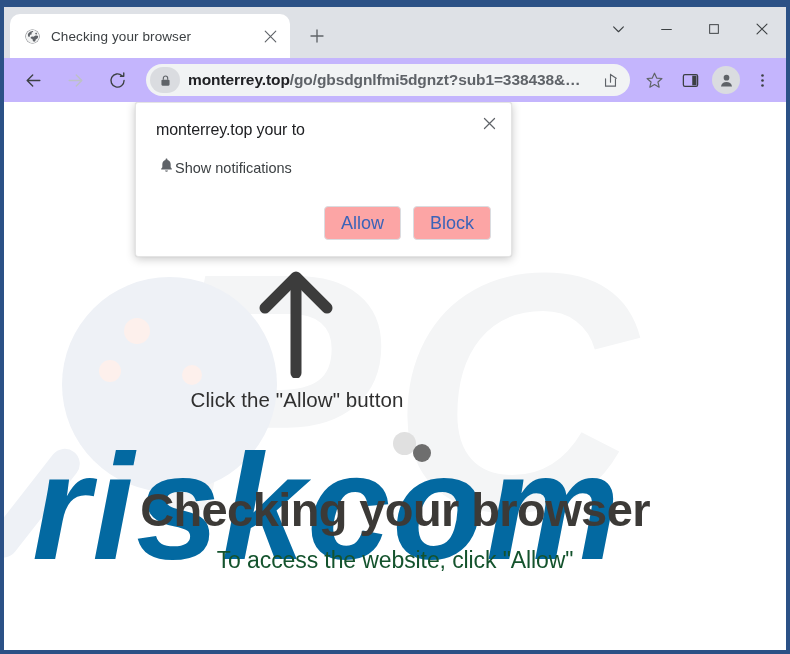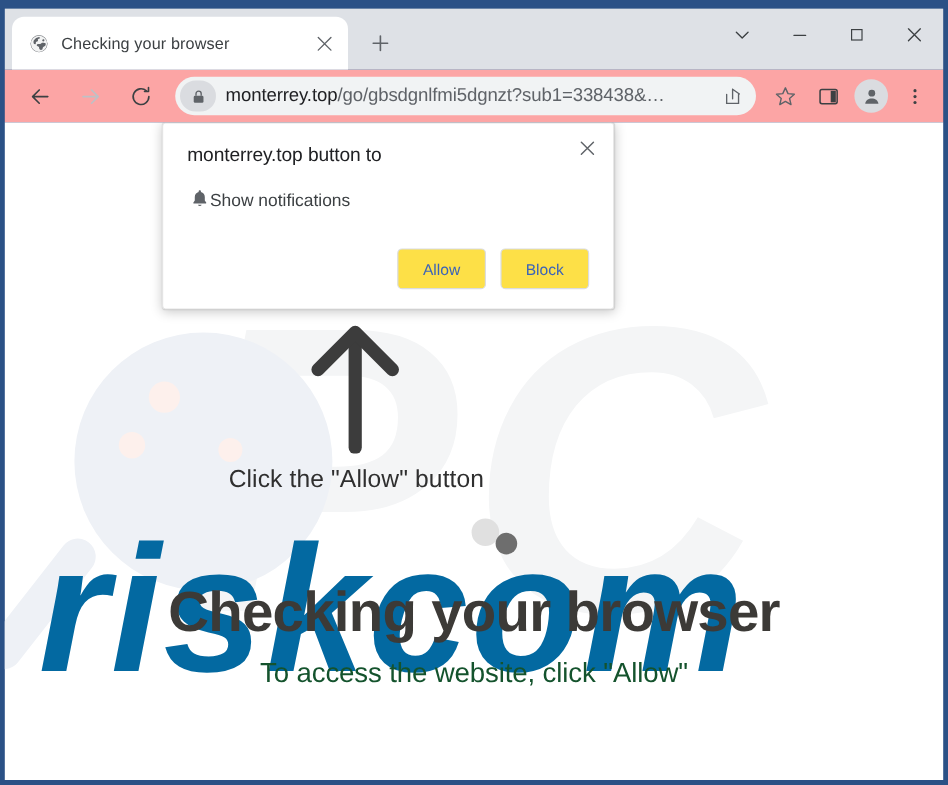--- a/index.html
+++ b/index.html
@@ -67,24 +67,25 @@
 
   .wincontrols {
     position: absolute; right: 0; top: 0;
     display: flex; align-items: center; height: 44px;
   }
   .wc { width: 48px; height: 40px; display: flex; align-items: center; justify-content: center; }
 
   
   .toolbar {
     height: 44px;
-    background: #fca5a5;
+    background: #c4b5fd;
     display: flex; align-items: center;
     padding: 0 6px 0 8px;
     gap: 0px;
+    font-weight: bold;
   }
   .navbtn {
     width: 34px; height: 34px;
     display: flex; align-items: center; justify-content: center;
     border-radius: 50%;
     flex: 0 0 auto;
     margin: 0 4px;
   }
   .omnibox {
     flex: 1 1 auto;
@@ -264,25 +265,25 @@
   }
   .bubble-row-label { font-size: 14.5px; color: #3c4043; }
   .bubble-actions {
     display: flex; justify-content: flex-end; gap: 12px;
     padding-right: 4px; padding-bottom: 2px;
   }
   .pbtn {
     min-width: 74px;
     height: 34px;
     padding: 0 16px;
-    background: #fde047;
+    background: #fca5a5;
     border: 1px solid #dadce0;
     border-radius: 4px;
     color: #3b63b8;
-    font-size: 13px;
+    font-size: 18px;
     font-family: "Liberation Sans", sans-serif;
     display: flex; align-items: center; justify-content: center;
     cursor: pointer;
   }
 </style>
 </head>
 <body>
 
 <div class="window">
 
@@ -432,21 +433,21 @@
     </div>
 
     <div class="bubble">
 
       <span class="bubble-close">
         <svg viewBox="0 0 16 16" width="13" height="13">
           <path d="M1.8 1.8l12.4 12.4M14.2 1.8L1.8 14.2" stroke="#5f6368" stroke-width="1.5" stroke-linecap="round"></path>
         </svg>
       </span>
 
-      <div class="bubble-title">monterrey.top button to</div>
+      <div class="bubble-title">monterrey.top your to</div>
 
       <div class="bubble-row">
         <span>
           <svg viewBox="0 0 24 24" width="17" height="17">
             <path d="M12 2.2c-.75 0-1.35.6-1.35 1.35v.72C7.9 4.9 6.1 7.3 6.1 10.2v4.1l-1.6 2.3c-.35.5 0 1.2.62 1.2h13.76c.62 0 .97-.7.62-1.2l-1.6-2.3v-4.1c0-2.9-1.8-5.3-4.55-5.93v-.72c0-.75-.6-1.35-1.35-1.35z" fill="#5f6368"></path>
             <path d="M9.85 19.1a2.2 2.2 0 004.3 0z" fill="#5f6368"></path>
           </svg>
         </span>
         <span class="bubble-row-label">Show notifications</span>
       </div>

